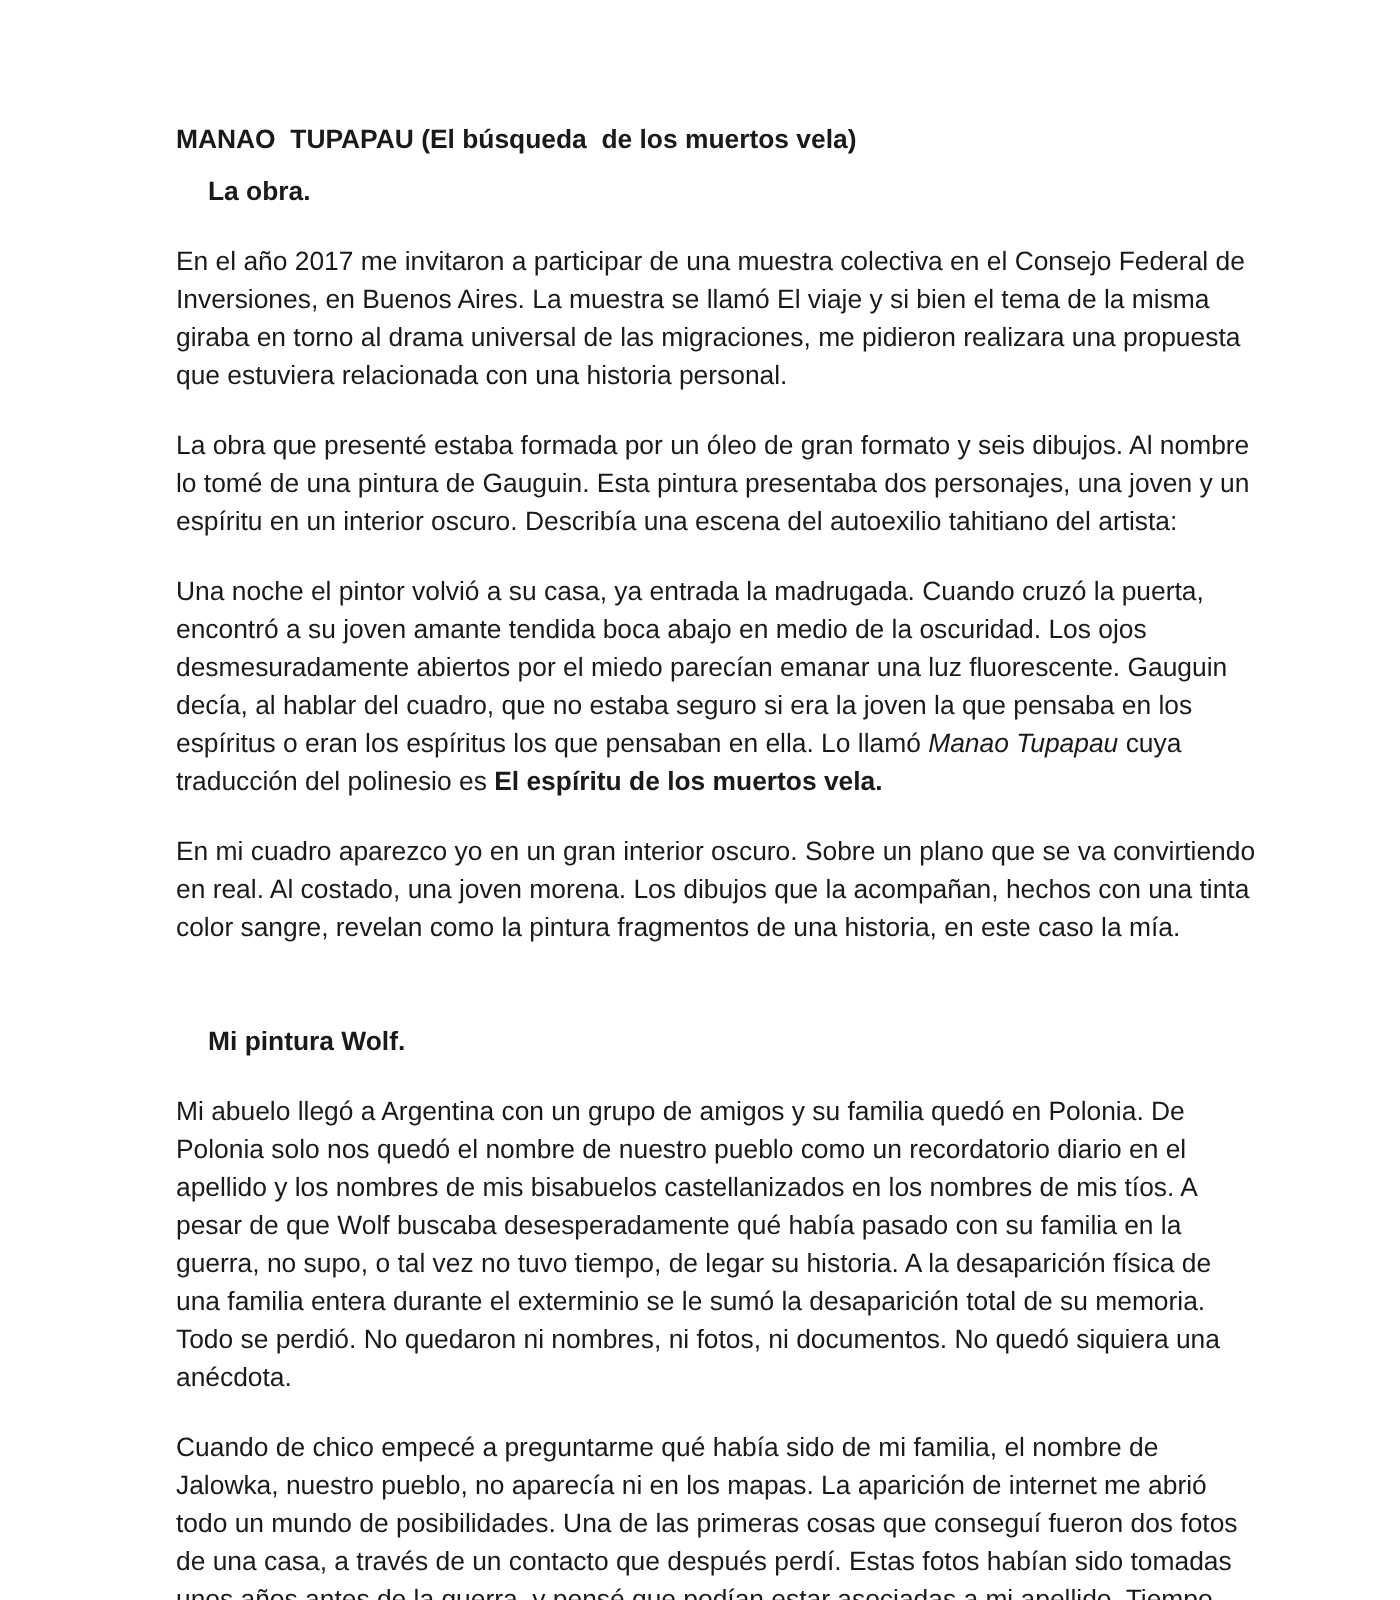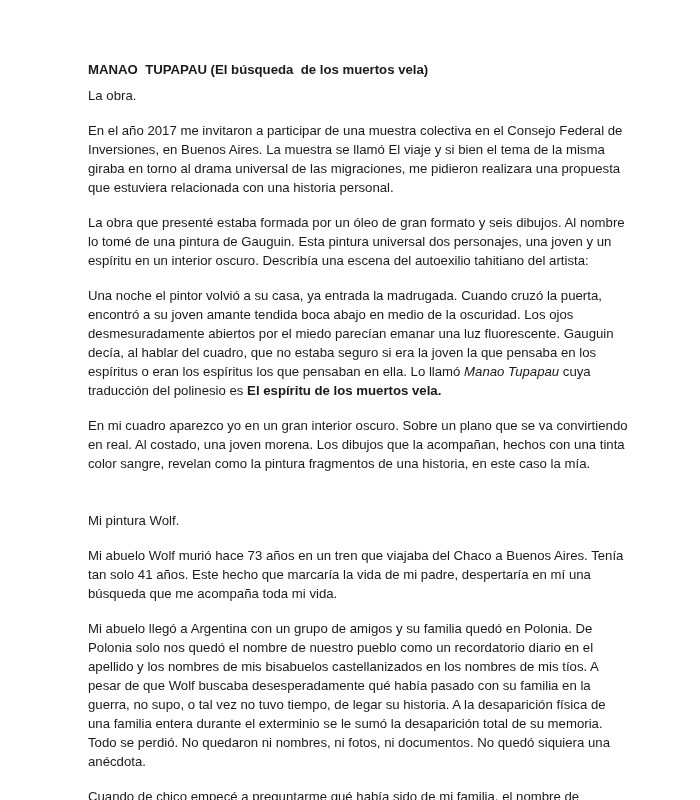--- a/index.html
+++ b/index.html
@@ -22,47 +22,46 @@
       width: 540px;
       font-size: 13.2px;
       line-height: 19px;
     }
     .title {
       font-weight: bold;
       margin: 0 0 7px 0;
       white-space: pre;
     }
     .heading {
-      font-weight: normal;
-      margin: 0 0 7px 0;
+      font-weight: bold;
+      margin: 0 0 7px 16px;
     }
     p.para {
       margin: 16px 0 8px 0;
     }
     .spacer {
       height: 30px;
     }
     .bi { font-weight: normal; font-style: italic; }
     .b { font-weight: bold; }
   </style>
 </head>
 <body>
 
 <div class="page">
   <div class="title">MANAO  TUPAPAU (El búsqueda  de los muertos vela)</div>
 
   <div>
     <div class="heading">La obra.</div>
     <p class="para">En el año 2017 me invitaron a participar de una muestra colectiva en el Consejo Federal de Inversiones, en Buenos Aires. La  muestra se llamó El viaje y si bien el tema de la misma giraba en torno al drama universal de las migraciones, me pidieron realizara una propuesta que estuviera relacionada con una historia personal.</p>
-    <p class="para">La obra que presenté estaba formada por un óleo de gran formato y seis dibujos. Al nombre lo tomé de una pintura de Gauguin. Esta pintura universal dos personajes, una joven y un espíritu en un interior oscuro. Describía una escena del autoexilio tahitiano del artista:</p>
+    <p class="para">La obra que presenté estaba formada por un óleo de gran formato y seis dibujos. Al nombre lo tomé de una pintura de Gauguin. Esta pintura presentaba dos personajes, una joven y un espíritu en un interior oscuro. Describía una escena del autoexilio tahitiano del artista:</p>
     <p class="para"><span>Una noche el pintor  volvió a su casa, ya entrada la madrugada. Cuando cruzó la puerta, encontró a su joven amante tendida boca abajo en medio de la oscuridad. Los ojos desmesuradamente abiertos por el miedo parecían emanar una luz fluorescente. Gauguin decía, al hablar del cuadro, que no estaba seguro si era la joven la que pensaba en los espíritus o eran los espíritus los que pensaban en ella. Lo llamó </span><span class="bi">Manao Tupapau</span><span> cuya traducción del polinesio es </span><span class="b">El espíritu de los muertos vela.</span></p>
     <p class="para">En mi cuadro aparezco yo en un gran interior oscuro. Sobre un plano que se va convirtiendo en real. Al costado, una joven morena. Los dibujos que la acompañan, hechos con una tinta color sangre, revelan como la pintura fragmentos de una historia, en este caso la mía.</p>
   </div>
 
   <div class="spacer"></div>
 
   <div>
     <div class="heading">Mi pintura Wolf.</div>
-    <p class="para">Mi abuelo Wolf murió hace 73 años en un tren que viajaba del Chaco a Buenos Aires. Tenía tan solo 41 años. Este hecho que marcaría la vida de mi padre, despertaría en mí una búsqueda que me acompaña toda mi vida.</p>
     <p class="para">Mi abuelo llegó a Argentina con un grupo de amigos y su familia quedó en Polonia. De Polonia solo nos quedó el nombre de nuestro pueblo como un recordatorio diario en el apellido y los nombres de mis bisabuelos castellanizados en los nombres de mis tíos. A pesar de que Wolf buscaba desesperadamente qué había pasado con su familia en la guerra, no supo, o tal vez no tuvo tiempo, de legar su historia. A la desaparición física de una familia entera durante el exterminio se le sumó la desaparición total de su memoria. Todo se perdió. No quedaron ni nombres, ni fotos, ni documentos. No quedó siquiera una anécdota.</p>
     <p class="para">Cuando de chico empecé a preguntarme qué había sido de mi familia, el nombre de Jalowka, nuestro pueblo, no aparecía ni en los mapas. La aparición de  internet me abrió todo un mundo de posibilidades. Una de las primeras cosas que conseguí fueron dos fotos de una casa, a través de un contacto que después perdí. Estas fotos habían sido tomadas unos años antes de la guerra, y pensé que podían  estar asociadas a mi apellido. Tiempo después, también en internet, encontré por casualidad la foto de la plaza del mercado de Jalowka, tomada en los años treinta. La observé con detenimiento cientos de veces, no había dudas que una de las casas que aparecía bordeándola  era la misma que retrataban las primeras fotos.</p>
   </div>
 </div>
 
 </body></html>

